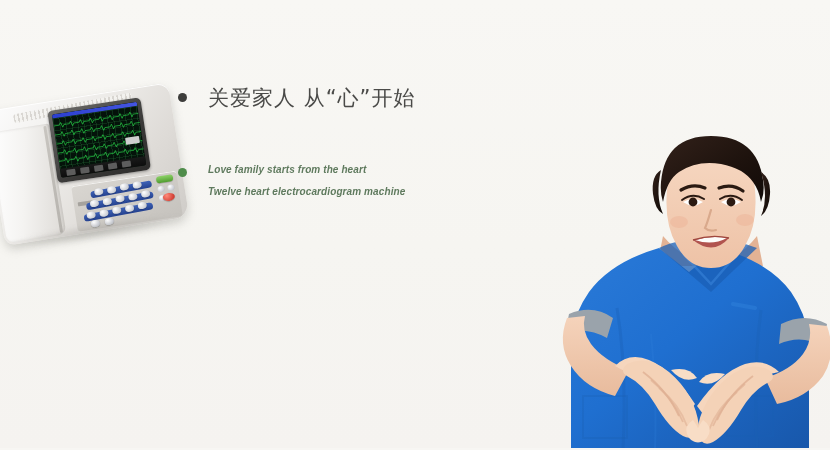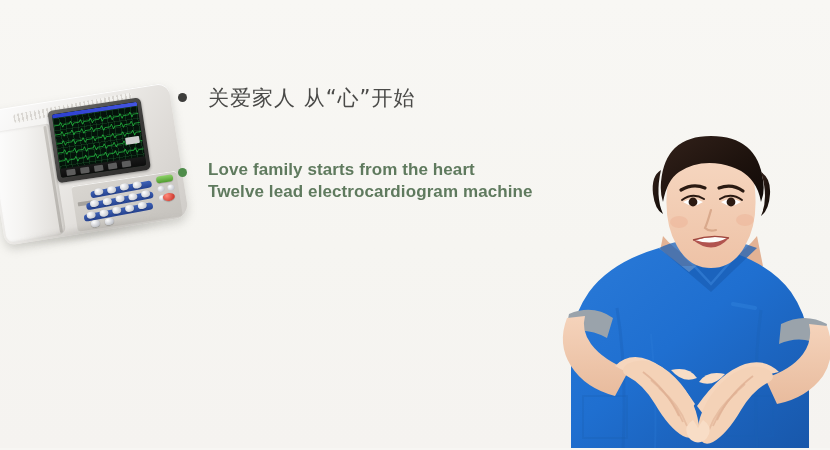--- a/index.html
+++ b/index.html
@@ -108,22 +108,22 @@
     position:absolute;left:286px;top:-4px;
     font-size:28px;line-height:34px;letter-spacing:3px;font-weight:bold;
     color:#1d9c1d;white-space:nowrap;
     font-family:"DejaVu Sans","Liberation Sans",sans-serif;
     font-style:italic;
     text-shadow:0 0 1px rgba(20,140,20,.6);
   }
   .sub-row{margin-top:47px;}
   .subtext{margin-left:21px;}
   .subline{
-    font-size:17px;line-height:22px;color:#5f7a5e;font-weight:bold;
-    letter-spacing:.1px;white-space:nowrap;
+    font-size:10px;line-height:22px;color:#5f7a5e;font-weight:bold;
+    letter-spacing:.1px;white-space:nowrap;font-style:italic;
   }
 
   
   .nurse{position:absolute;left:555px;top:128px;width:285px;height:322px;}
   .nurse svg{display:block;width:100%;height:100%;}
 </style>
 </head>
 <body>
 
 <div class="banner">
@@ -195,21 +195,21 @@
 
   <div class="copy">
     <div class="row">
       <span class="bullet dark"></span>
       <span class="headline-cn">关爱家人 从“心”开始</span>
     </div>
     <div class="row sub-row">
       <span class="bullet green"></span>
       <span class="subtext">
         <div class="subline">Love family starts from the heart</div>
-        <div class="subline">Twelve lead electrocardiogram machine</div>
+        <div class="subline">Twelve heart electrocardiogram machine</div>
       </span>
     </div>
   </div>
 
   <div class="nurse">
     <svg viewBox="0 0 285 322" aria-hidden="true">
       <defs>
         <linearGradient id="scrubG" x1="0" y1="0" x2="1" y2="1">
           <stop offset="0%" stop-color="#2a7ad8"></stop>
           <stop offset="45%" stop-color="#1f6fd0"></stop>

